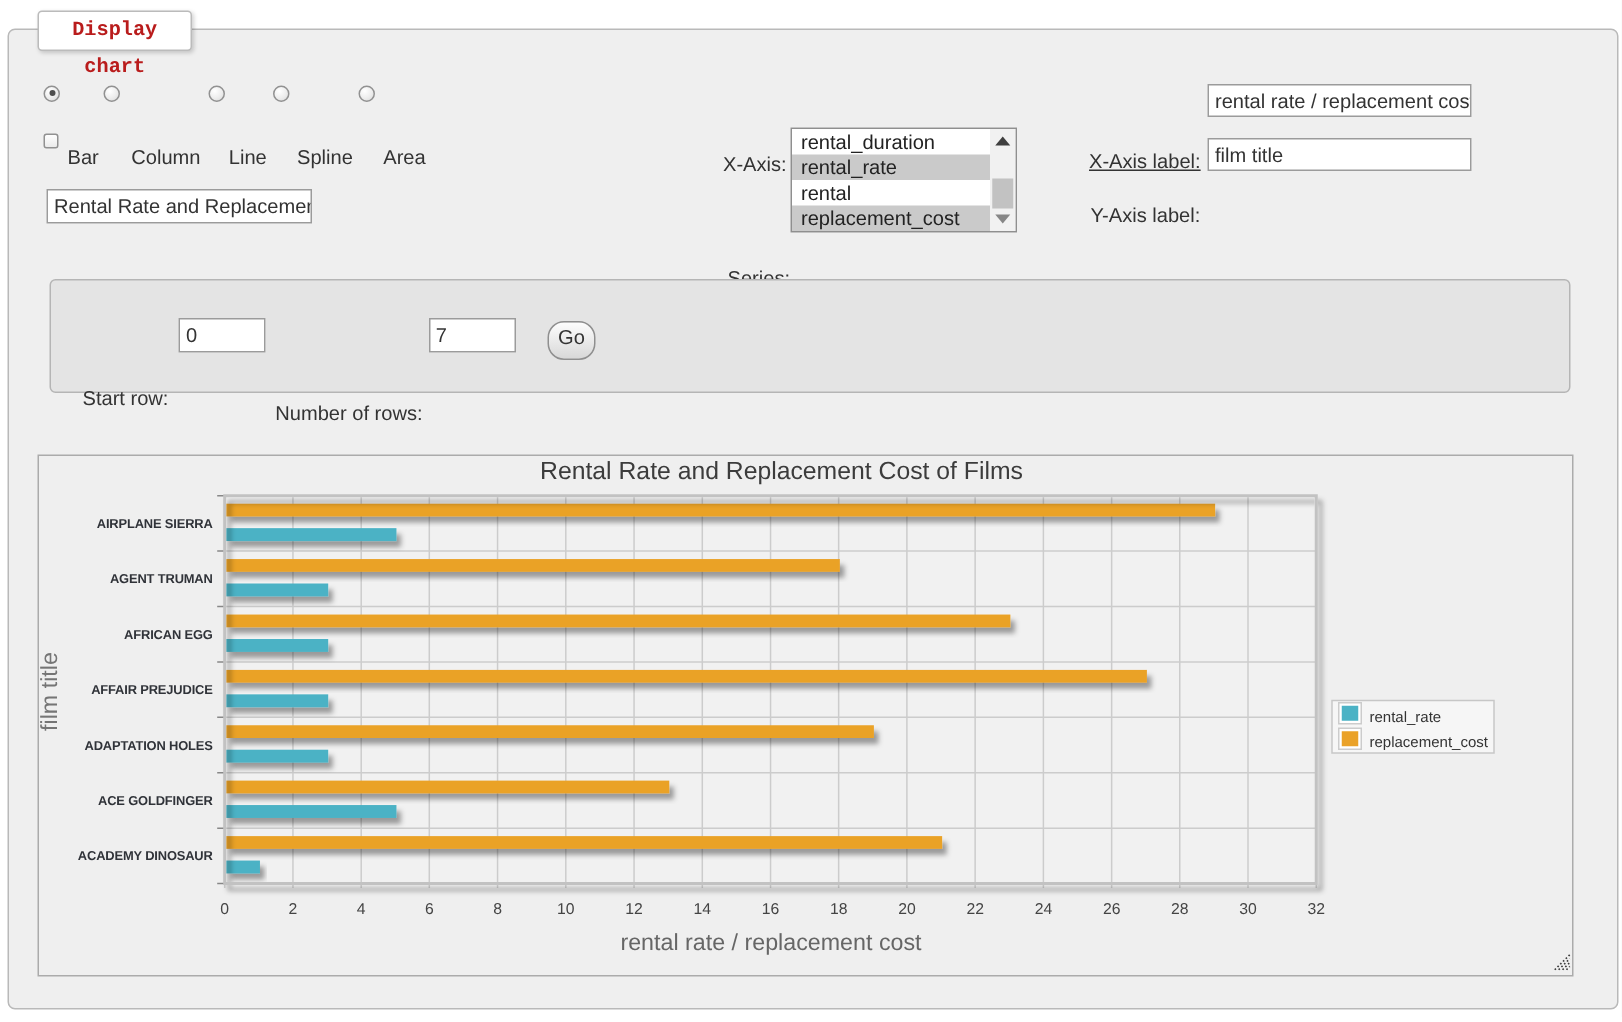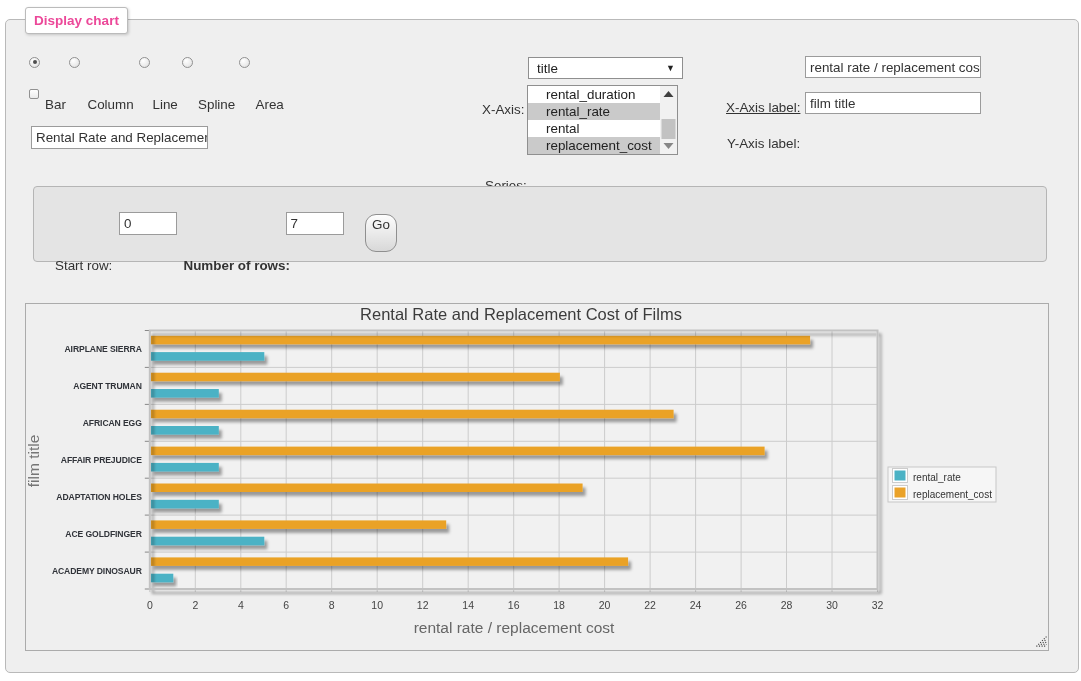--- a/index.html
+++ b/index.html
@@ -1,29 +1,29 @@
 <!DOCTYPE html>
 <html><head>
 <meta charset="utf-8">
 <style>
 * { margin:0; padding:0; box-sizing:border-box; }
 html,body { width:1081px; height:681px; background:#fff; font-family:"Liberation Sans", sans-serif; }
 #page { position:relative; width:1081px; height:681px; overflow:hidden; }
 .abs { position:absolute; }
 #fieldset { left:5px; top:19px; width:1074px; height:654px; background:#efefef; border:1px solid #b9b9b9; border-radius:5px; }
-#legendbox { left:25px; top:7px; width:103px; height:27px; background:#fff; border:1px solid #bbb; border-radius:3px; box-shadow:1px 1px 3px rgba(0,0,0,0.18); line-height:25px; text-align:center; font-weight:bold; font-size:13.5px; color:#ec4899; }
+#legendbox { left:25px; top:7px; width:103px; height:27px; background:#fff; border:1px solid #bbb; border-radius:3px; box-shadow:1px 1px 3px rgba(0,0,0,0.18); line-height:25px; text-align:center; font-weight:bold; font-size:13.5px; color:#b91c1c;font-family:Liberation Mono, monospace; }
 .lbl { font-size:13.4px; color:#333; line-height:15px;margin-top:40px; }
 .radio { width:11px; height:11px; border-radius:50%; border:1px solid #919191; background:radial-gradient(circle at 35% 30%, #ffffff 0%, #ededed 55%, #d8d8d8 100%); }
 .radio.sel::after { content:""; position:absolute; left:2.5px; top:2.5px; width:4px; height:4px; border-radius:50%; background:#4e4e4e; }
 .checkbox { width:10px; height:10px; border:1px solid #919191; border-radius:2px; background:linear-gradient(#fefefe,#ebebeb); }
 .tinput { background:#fff; border:1px solid #9b9b9b; font-size:13.4px; color:#333; padding:0 4px; white-space:nowrap; overflow:hidden; display:flex; align-items:center; }
 #panel { left:33px; top:186px; width:1014px; height:76px; background:#e4e4e4; border:1px solid #b5b5b5; border-radius:4px; }
-#gobtn { left:365px; top:214px; width:32px; height:38px; border:1px solid #8f8f8f; border-radius:11px; background:linear-gradient(#fdfdfd,#d8d8d8); font-size:13.4px; color:#333; text-align:center; line-height:20px; }
+#gobtn { left:365px; top:214px; width:32px; height:26px; border:1px solid #8f8f8f; border-radius:11px; background:linear-gradient(#fdfdfd,#d8d8d8); font-size:13.4px; color:#333; text-align:center; line-height:20px; }
 #chartbox { left:25px; top:303px; width:1024px; height:348px; background:#efefef; border:1px solid #ababab; }
-.opt { height:17px; font-size:13.4px; color:#222; padding-left:18px; line-height:17px; }
+.opt { height:17px; font-size:13.4px; color:#222; padding-left:6px; line-height:17px; }
 </style>
 </head>
 <body>
 <div id="page">
   <div class="abs" id="fieldset"></div>
   <div class="abs" id="legendbox">Display chart</div>
 
   <div class="abs radio sel" style="left:29px;top:56.5px;"></div>
   <div class="abs lbl" style="left:45px;top:57px;">Bar</div>
   <div class="abs radio" style="left:69px;top:56.5px;"></div>
@@ -34,21 +34,20 @@
   <div class="abs lbl" style="left:198px;top:57px;">Spline</div>
   <div class="abs radio" style="left:239px;top:56.5px;"></div>
   <div class="abs lbl" style="left:255.5px;top:57px;">Area</div>
 
   <div class="abs checkbox" style="left:28.5px;top:88.5px;"></div>
   <div class="abs lbl" style="left:45px;top:89px;">Stacked</div>
 
   <div class="abs tinput" style="left:31px;top:126px;width:177px;height:23px;">Rental Rate and Replacement Cost of Films</div>
 
   <div class="abs lbl" style="left:482px;top:62px;">X-Axis:</div>
-  <div class="abs" style="left:528px;top:57px;width:155px;height:22px;background:#fff;border:1px solid #8f8f8f;font-size:13.4px;color:#222;line-height:21px;padding-left:8px;">title<span style="position:absolute;right:7px;top:0px;font-size:9px;color:#222;">▼</span></div>
 
   <div class="abs lbl" style="left:485px;top:138px;">Series:</div>
   <div class="abs" style="left:527px;top:85px;width:151px;height:70px;background:#fff;border:1px solid #8f8f8f;overflow:hidden;">
     <div style="position:absolute;left:0;top:0;width:132px;">
       <div class="opt">rental_duration</div>
       <div class="opt" style="background:#cacaca;">rental_rate</div>
       <div class="opt">rental</div>
       <div class="opt" style="background:#cacaca;">replacement_cost</div>
     </div>
     <svg style="position:absolute;right:0;top:0;" width="17" height="68">
@@ -60,21 +59,21 @@
   </div>
 
   <div class="abs lbl" style="left:726px;top:60px;text-decoration:underline;">X-Axis label:</div>
   <div class="abs tinput" style="left:805px;top:56px;width:176px;height:22px;">rental rate / replacement cost</div>
   <div class="abs lbl" style="left:727px;top:96px;">Y-Axis label:</div>
   <div class="abs tinput" style="left:805px;top:92px;width:176px;height:22px;">film title</div>
 
   <div class="abs" id="panel"></div>
   <div class="abs lbl" style="left:55px;top:218px;">Start row:</div>
   <div class="abs tinput" style="left:119px;top:212px;width:58px;height:23px;">0</div>
-  <div class="abs lbl" style="left:183.5px;top:218px;font-weight:bold;">Number of rows:</div>
+  <div class="abs lbl" style="left:183.5px;top:228px;">Number of rows:</div>
   <div class="abs tinput" style="left:285.5px;top:212px;width:58px;height:23px;">7</div>
   <div class="abs" id="gobtn">Go</div>
 
   <div class="abs" style="left:6px;top:453px;width:54px;height:16px;z-index:5;transform:rotate(-90deg);font-size:15.5px;color:#757575;text-align:center;white-space:nowrap;">film title</div>
   <div class="abs" id="chartbox"></div>
   <svg class="abs" style="left:25px;top:303px;" width="1024" height="348" viewBox="0 0 1024 348">
 <defs>
         <filter id="ds" x="-20%" y="-40%" width="140%" height="220%">
           <feDropShadow dx="3" dy="4" stdDeviation="1.8" flood-color="#000" flood-opacity="0.36"></feDropShadow>
         </filter>

